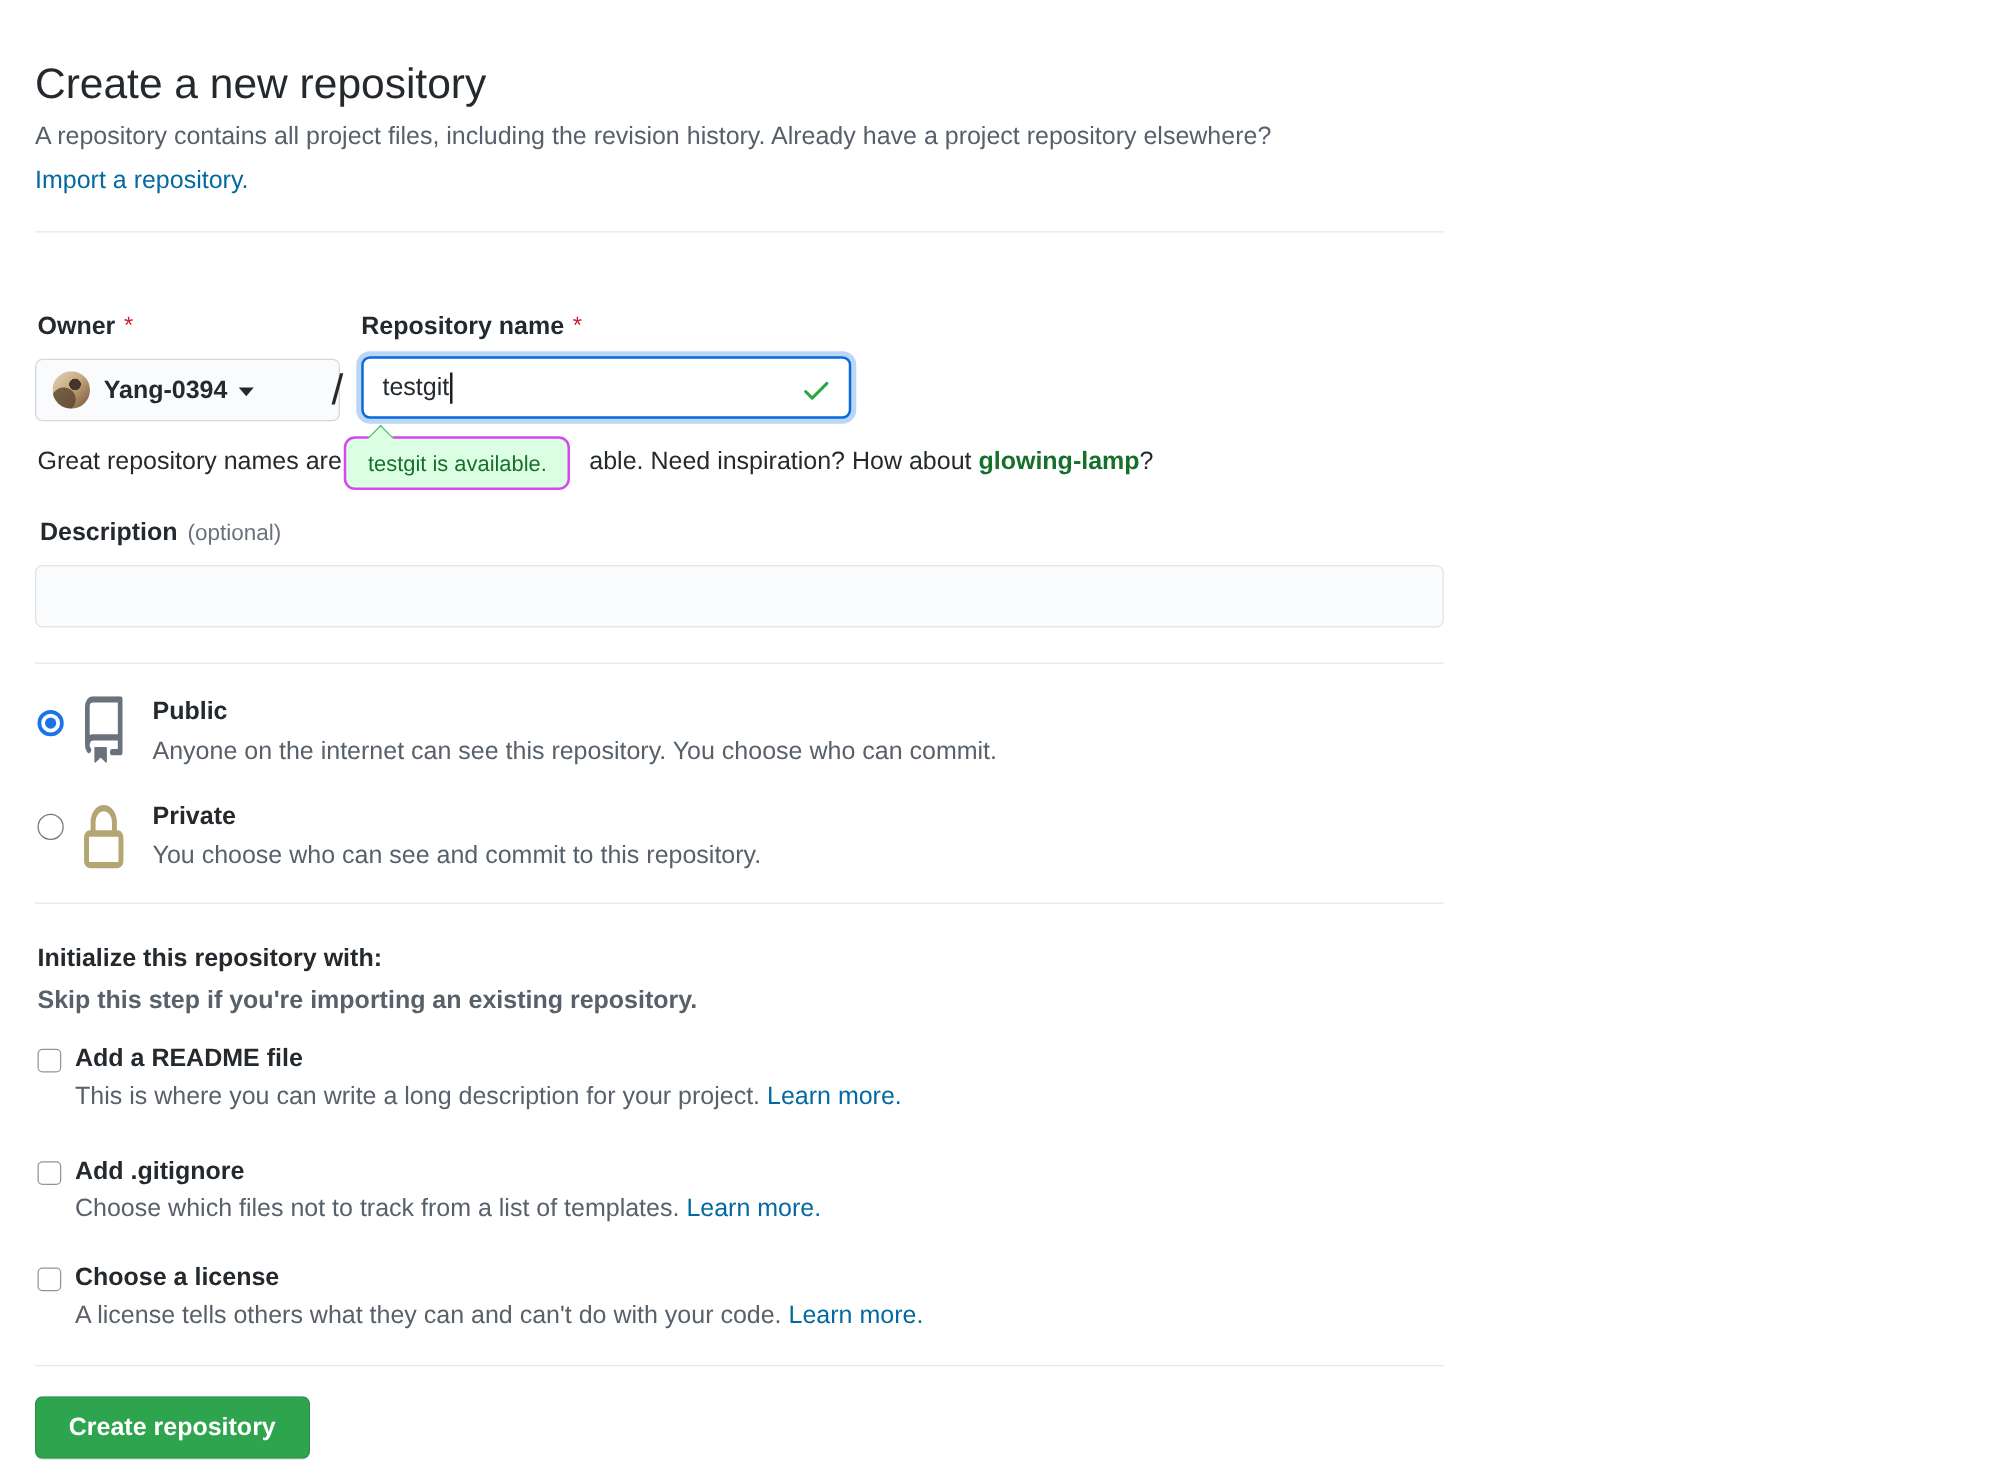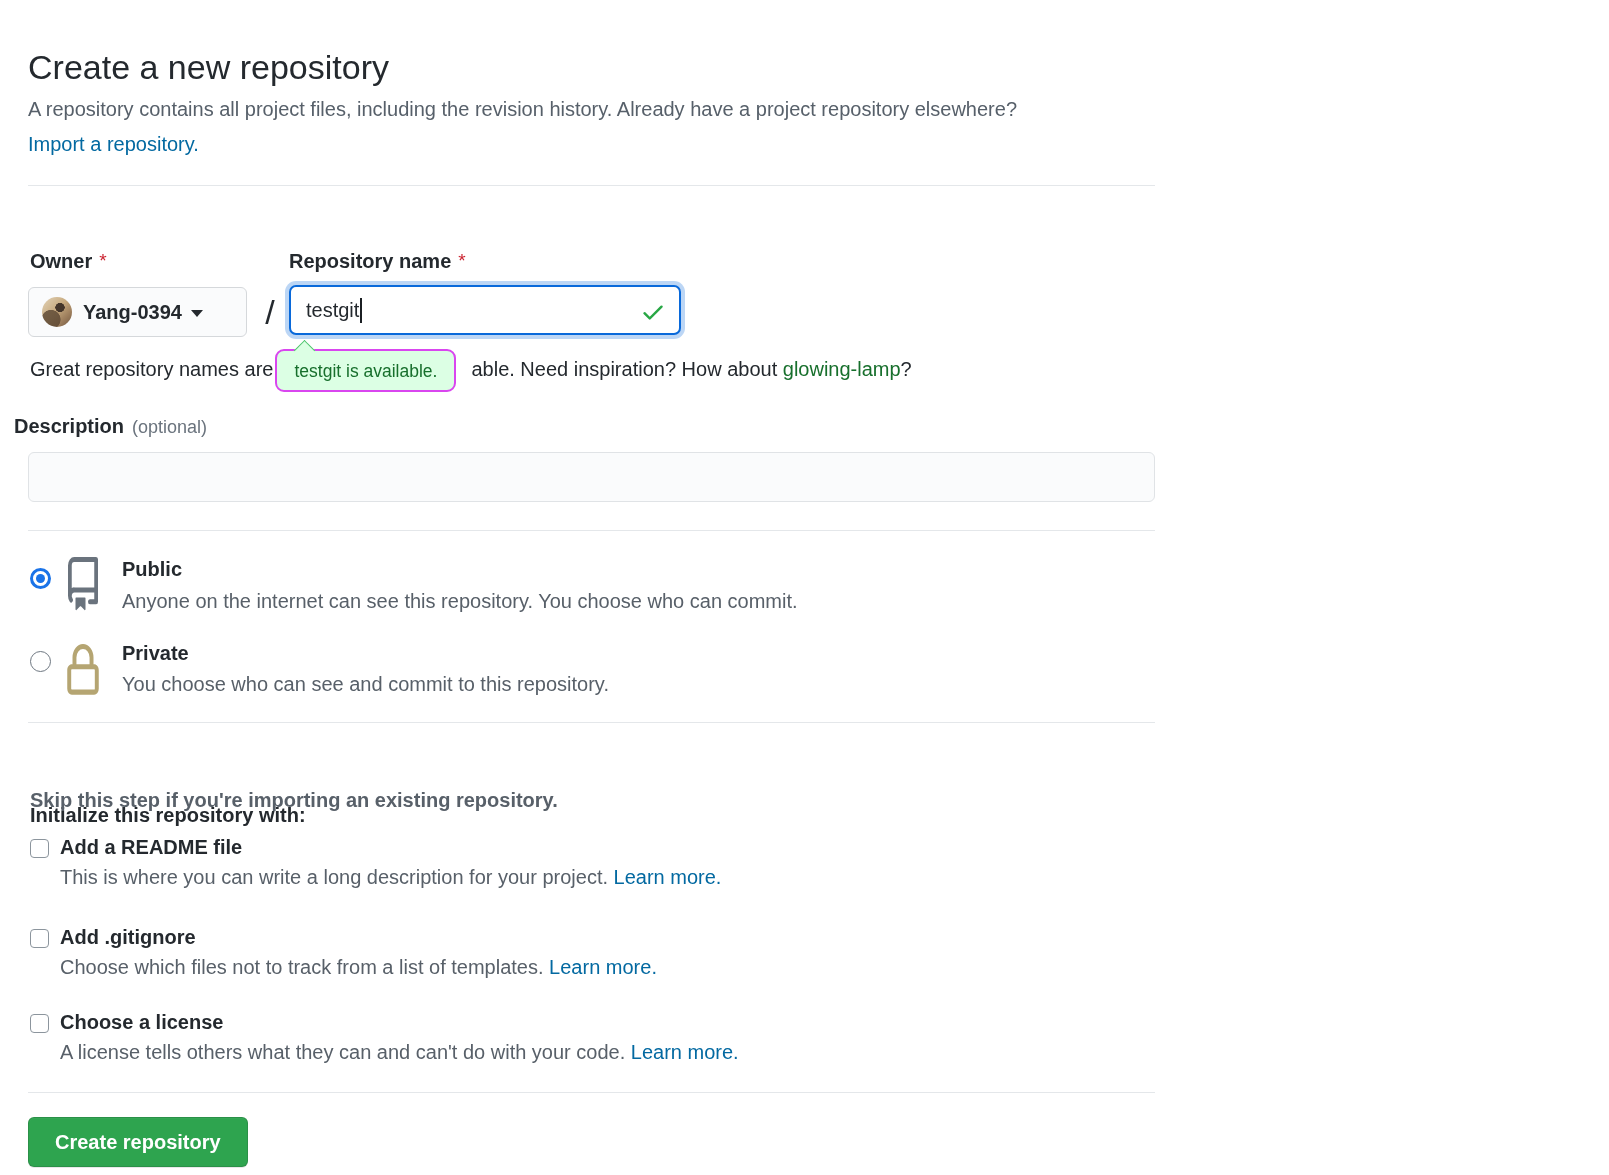--- a/index.html
+++ b/index.html
@@ -20,21 +20,21 @@
 
   .divider { left:28px; width:1127px; height:1px; background:#e4e7ea; }
 
   
   .field-label { font-size:20px; font-weight:700; line-height:22px; }
   .req { color:#cb2431; font-weight:400; font-size:19px; margin-left:7px; vertical-align:top; }
   .muted-note { color:#6a737d; font-weight:400; font-size:18px; margin-left:8px; }
 
   
   .owner-btn {
-    left:28px; top:287px; width:219px; height:50px; box-sizing:border-box;
+    left:28px; top:287px; width:244px; height:50px; box-sizing:border-box;
     background:#fafbfc; border:1px solid #d5d8db; border-radius:6px;
     display:flex; align-items:center; padding:0 13px; cursor:pointer;
   }
   .avatar {
     width:30px; height:30px; border-radius:50%; flex:none;
     background:
       radial-gradient(circle at 60% 35%, rgba(62,48,38,0.95) 0 17%, rgba(62,48,38,0) 18%),
       radial-gradient(circle at 30% 75%, rgba(90,70,50,0.8) 0 30%, rgba(90,70,50,0) 32%),
       linear-gradient(135deg,#e3d4b9 0%,#c8ab80 45%,#9a7b5a 75%,#6e553f 100%);
   }
@@ -64,42 +64,42 @@
   .tooltip {
     position:absolute; left:2px; top:-9px; height:43px; box-sizing:border-box;
     padding:0 17px; background:#dcffe4; border:2px solid #d946ef; border-radius:9px;
     display:flex; align-items:center; font-size:17.5px; color:#176f2c; white-space:nowrap;
   }
   .tooltip::before {
     content:""; position:absolute; top:-8px; left:20px; width:14px; height:14px;
     background:#dcffe4; border-left:1px solid #4ac26b; border-top:1px solid #4ac26b;
     transform:rotate(45deg);
   }
-  .suggestion { color:#176f2c; font-weight:400; }
+  .suggestion { color:#176f2c; font-weight:700; }
 
   
   .desc-input {
     left:28px; top:452px; width:1127px; height:50px; box-sizing:border-box;
     background:#fafbfc; border:1px solid #e0e3e6; border-radius:6px;
     font-size:20px; padding:0 14px; outline:none; color:#24292e;
     font-family:"Liberation Sans","DejaVu Sans",sans-serif;
   }
 
   
   .radio-sel { left:30px; top:568px; width:21px; height:21px; box-sizing:border-box;
     border:3px solid #1a73e8; border-radius:50%; background:#fff; }
   .radio-sel::after { content:""; position:absolute; left:3px; top:3px; width:9px; height:9px;
     border-radius:50%; background:#1a73e8; }
   .radio-un { left:30px; top:651px; width:21px; height:21px; box-sizing:border-box;
     border:1.5px solid #6e7781; border-radius:50%; background:#fff; }
   .vis-label { font-size:20px; font-weight:700; line-height:22px; }
   .vis-desc { font-size:20px; line-height:22px; color:#586069; }
 
   
-  .init-heading { font-size:20px; font-weight:700; line-height:24px;margin-top:48px; }
+  .init-heading { font-size:20px; font-weight:700; line-height:24px; }
   .init-note { font-size:20px; color:#586069; line-height:24px; }
   .cb { width:19px; height:19px; box-sizing:border-box; border:1.5px solid #8c959d;
     border-radius:4px; background:#fff; cursor:pointer; }
   .opt-label { font-size:20px; font-weight:700; line-height:22px; }
   .opt-desc { font-size:20px; color:#586069; line-height:22px; }
 
   
   .create-btn {
     left:28px; top:1117px; height:50px; padding:0 26px;
     background:#2ea44f; color:#fff; font-size:20px; font-weight:700;
@@ -149,21 +149,21 @@
     <span>Great repository names are</span>
     <span class="tooltip-anchor">
       <span class="tooltip">testgit is available.</span>
     </span>
     <span>
       <span>able. Need inspiration? How about</span>
       <span class="suggestion">glowing-lamp</span><span>?</span>
     </span>
   </div>
 
-  <div class="abs field-label" style="left:14px; top:415px;">
+  <div class="abs field-label" style="left:32px; top:415px;">
     <span>Description</span><span class="muted-note">(optional)</span>
   </div>
   <input class="abs desc-input" type="text" value="" style="">
 
   <div class="abs divider" style="top:530px;"></div>
 
   <div class="abs radio-sel"></div>
   <span class="abs" style="left:63px; top:557px;">
     <svg width="40" height="54" viewBox="0 0 16 16" preserveAspectRatio="none" fill="#6a737d" aria-hidden="true">
       <path d="M2 2.5A2.5 2.5 0 0 1 4.5 0h8.75a.75.75 0 0 1 .75.75v12.5a.75.75 0 0 1-.75.75h-2.5a.75.75 0 0 1 0-1.5h1.75v-2h-8a1 1 0 0 0-.714 1.7.75.75 0 1 1-1.072 1.05A2.495 2.495 0 0 1 2 11.5Zm10.5-1h-8a1 1 0 0 0-1 1v6.708A2.486 2.486 0 0 1 4.5 9h8ZM5 12.25a.25.25 0 0 1 .25-.25h3.5a.25.25 0 0 1 .25.25v3.25a.25.25 0 0 1-.4.2l-1.45-1.087a.249.249 0 0 0-.3 0L5.4 15.7a.25.25 0 0 1-.4-.2Z"></path>

